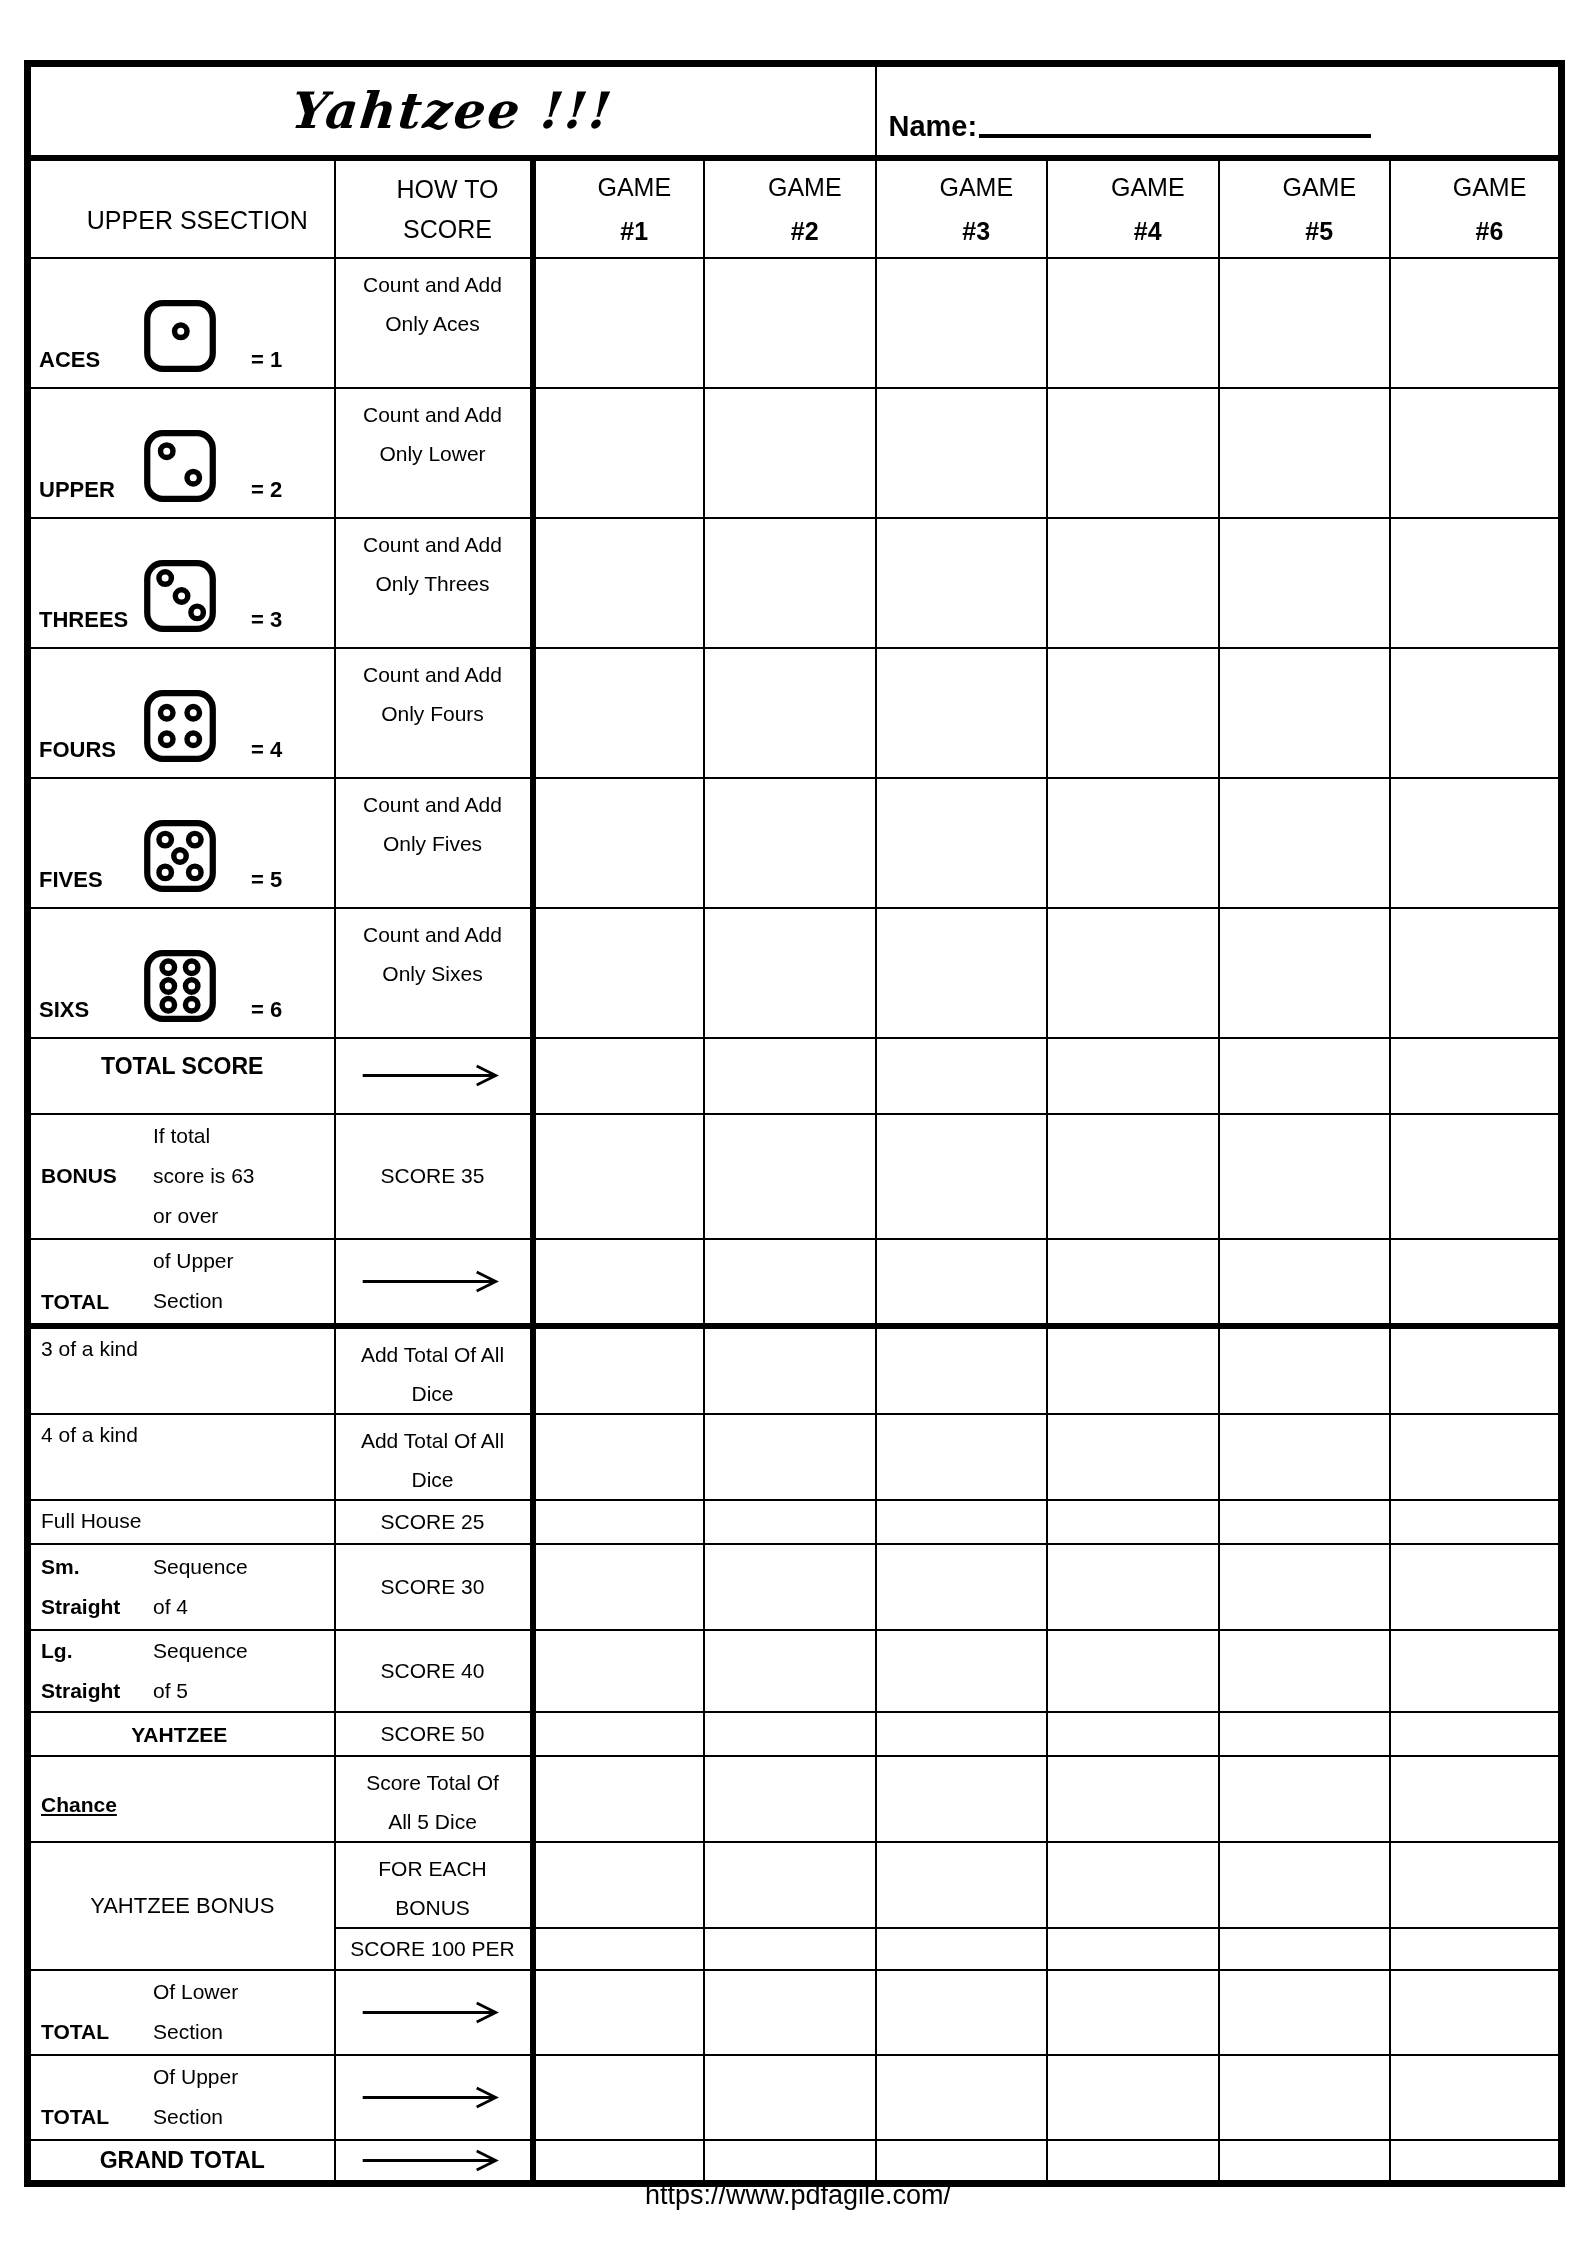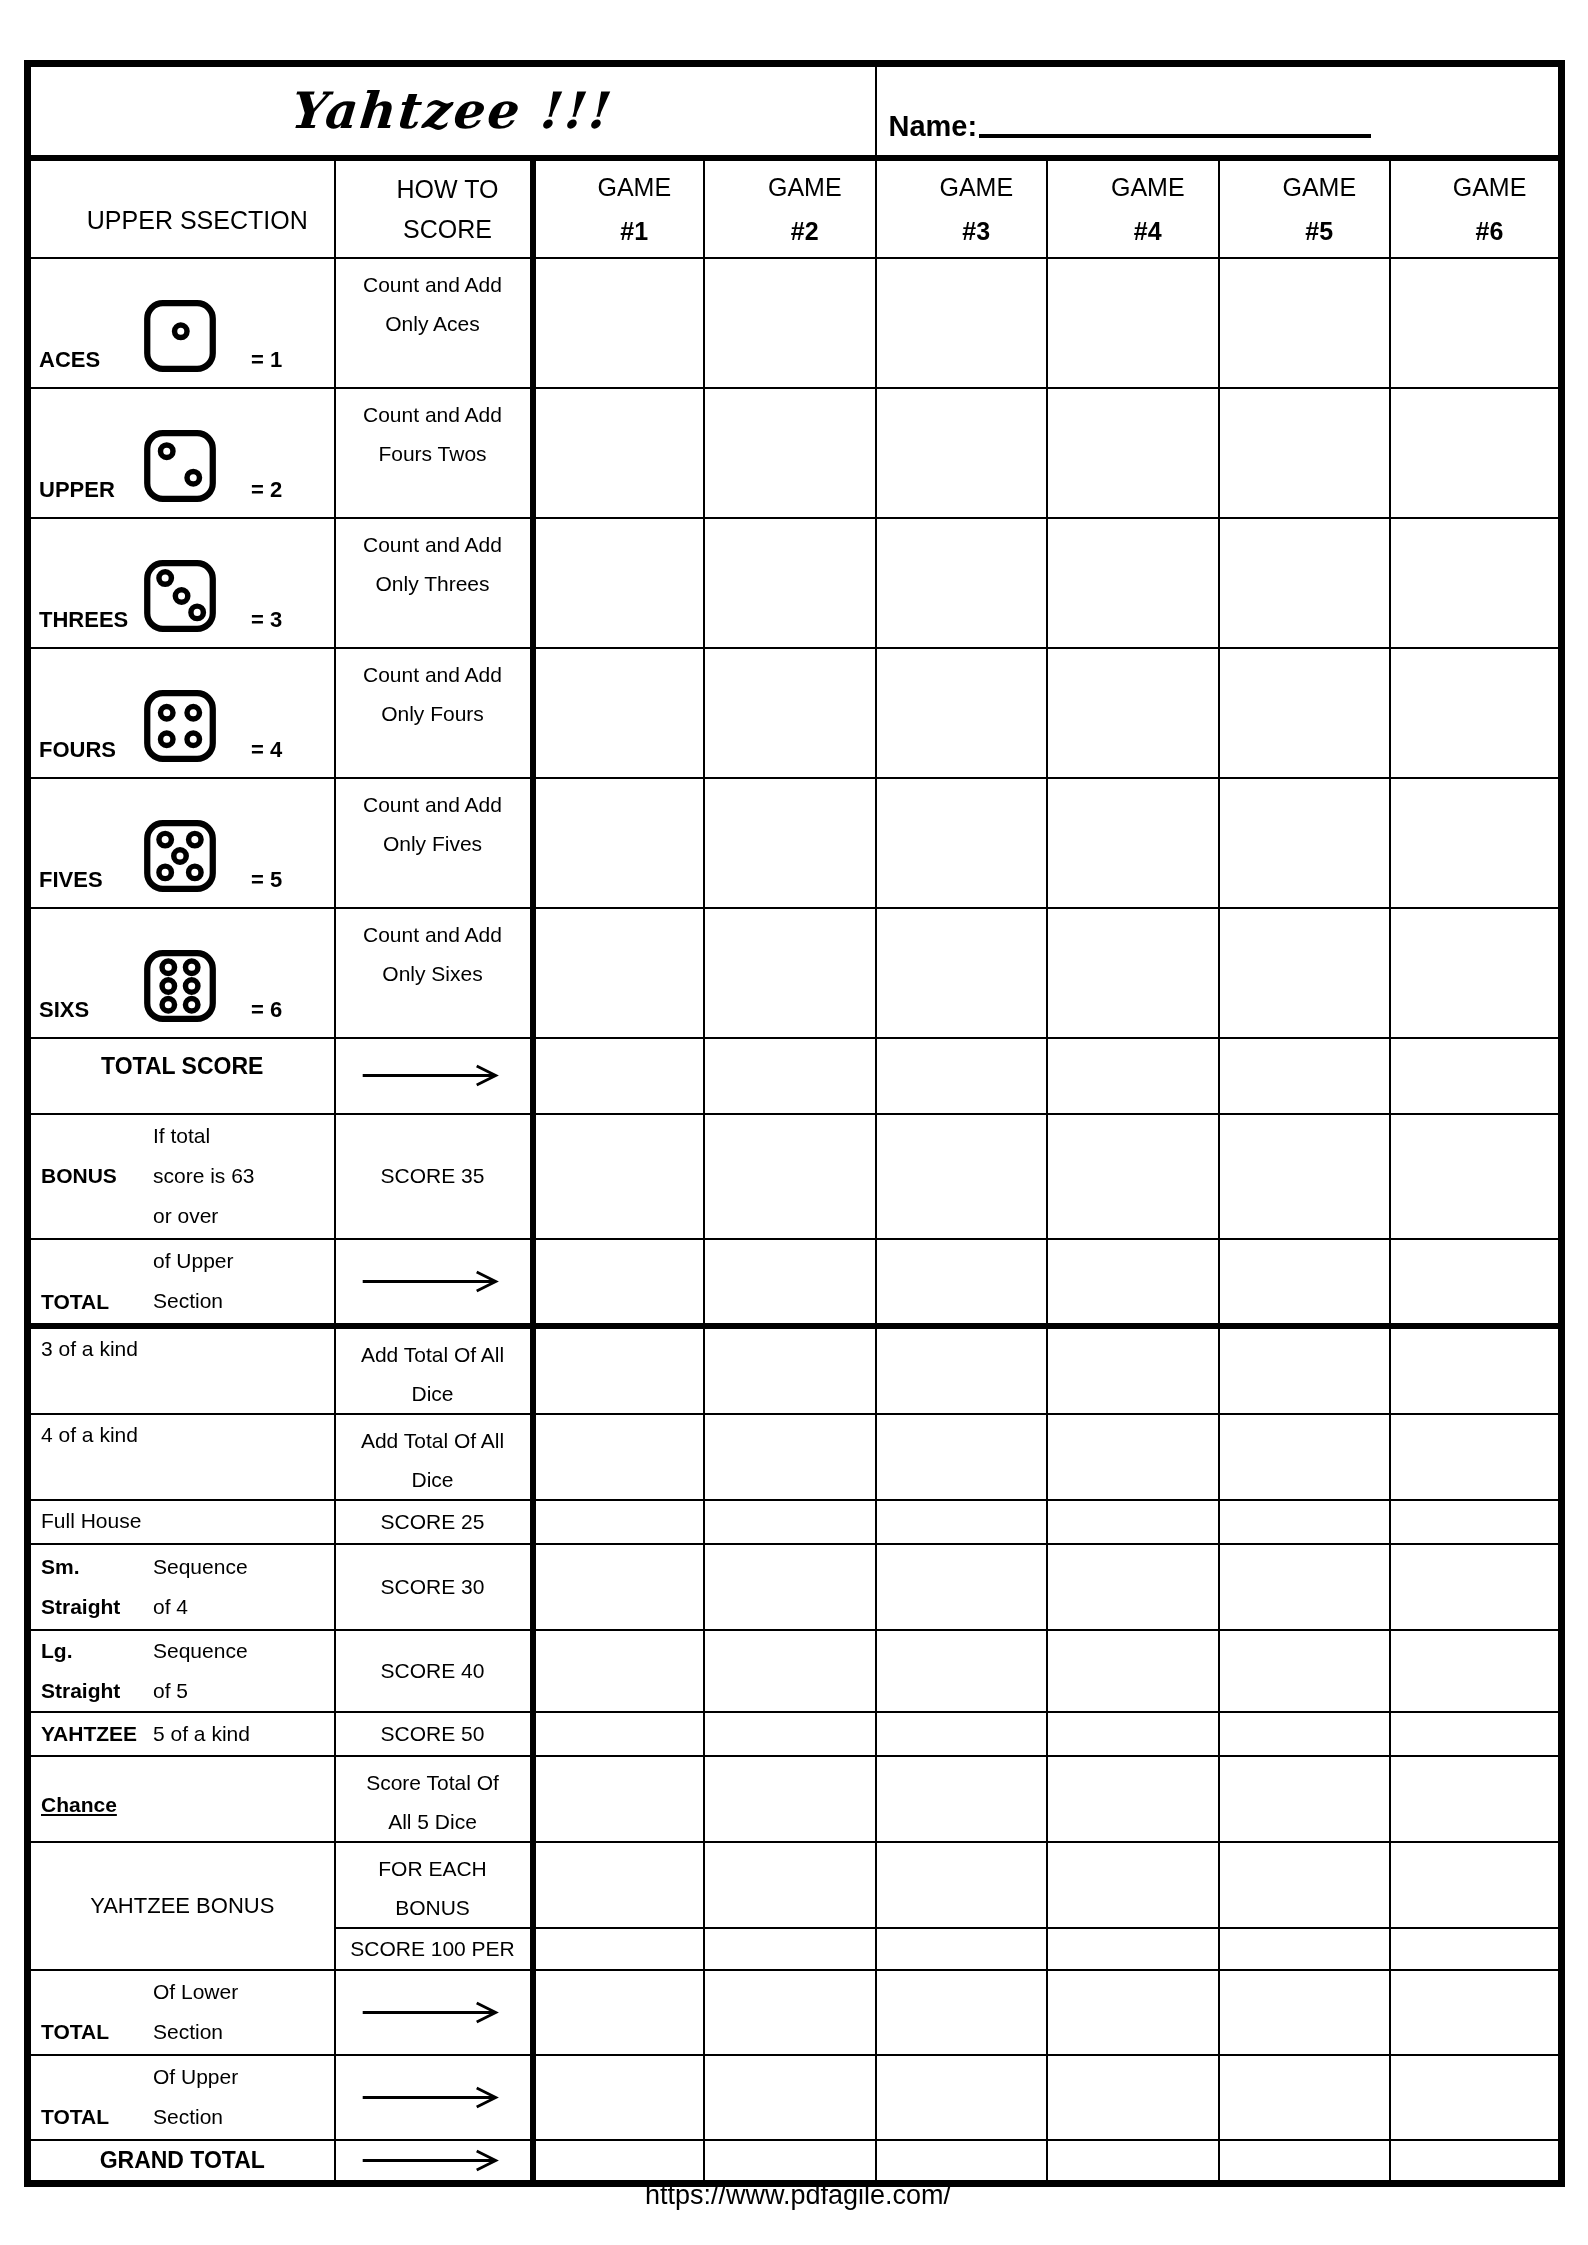--- a/index.html
+++ b/index.html
@@ -146,21 +146,21 @@
               <svg class="die" viewBox="0 0 100 100">
                 <rect x="8" y="8" width="84" height="84" rx="20" fill="#fff" stroke="#000" stroke-width="8"></rect>
                 <circle cx="33" cy="31" r="8" fill="#fff" stroke="#000" stroke-width="7"></circle>
                 <circle cx="67" cy="65" r="8" fill="#fff" stroke="#000" stroke-width="7"></circle>
               </svg>
               <span class="die-eq">= 2</span>
             </div>
           </td>
           <td class="hint hint-top">
             <div>Count and Add</div>
-            <div>Fours Twos</div>
+            <div>Only Lower</div>
           </td>
           <td class="score-cell gfirst"></td>
           <td class="score-cell"></td>
           <td class="score-cell"></td>
           <td class="score-cell"></td>
           <td class="score-cell"></td>
           <td class="score-cell"></td>
         </tr>
         <tr style="height: 124px;">
           <td>
@@ -402,21 +402,21 @@
           </td>
           <td class="score-cell gfirst"></td>
           <td class="score-cell"></td>
           <td class="score-cell"></td>
           <td class="score-cell"></td>
           <td class="score-cell"></td>
           <td class="score-cell"></td>
         </tr>
         <tr style="height: 44px;">
           <td>
-            <div class="two" style="height: 38px;">
+            <div class="two" style="height: 38px; flex-direction: column;">
               <div class="leftcol">
                 <div>YAHTZEE</div>
               </div>
               <div class="rightcol">
                 <div>5 of a kind</div>
               </div>
             </div>
           </td>
           <td class="hint hint-center">
             <div>SCORE 50</div>

